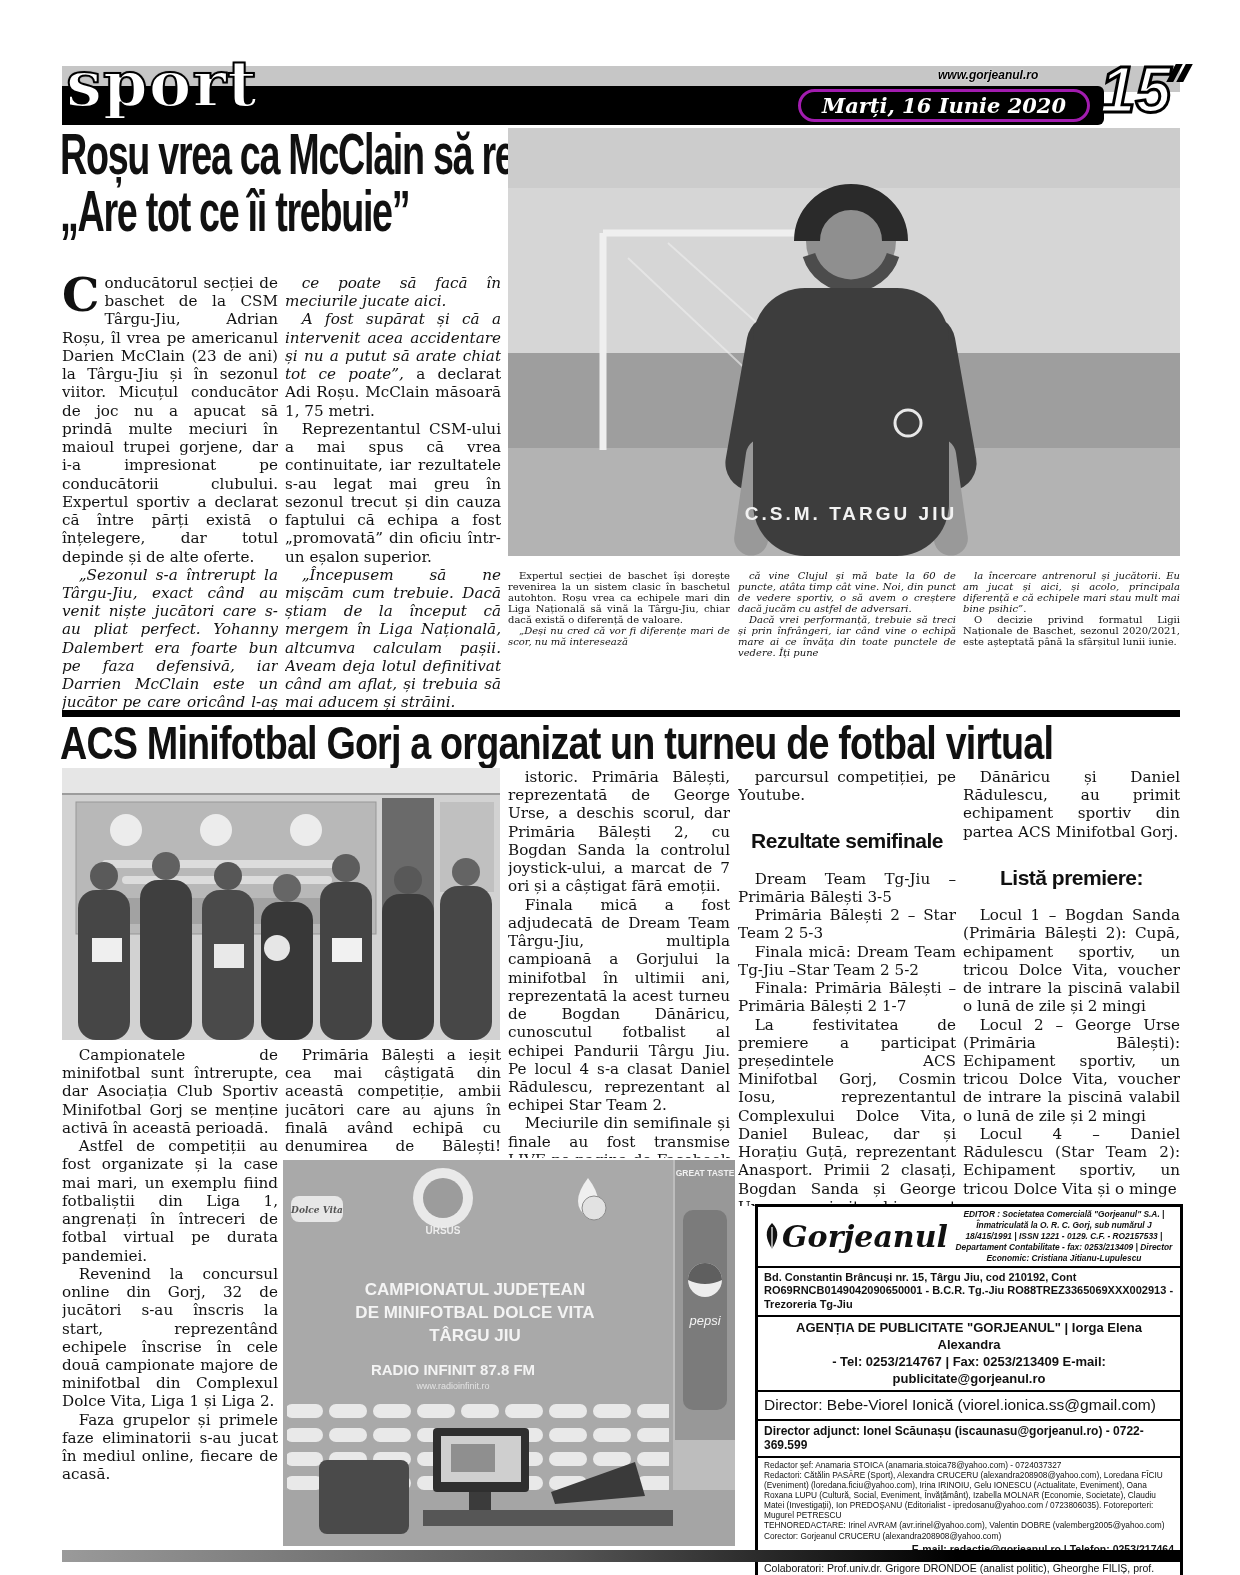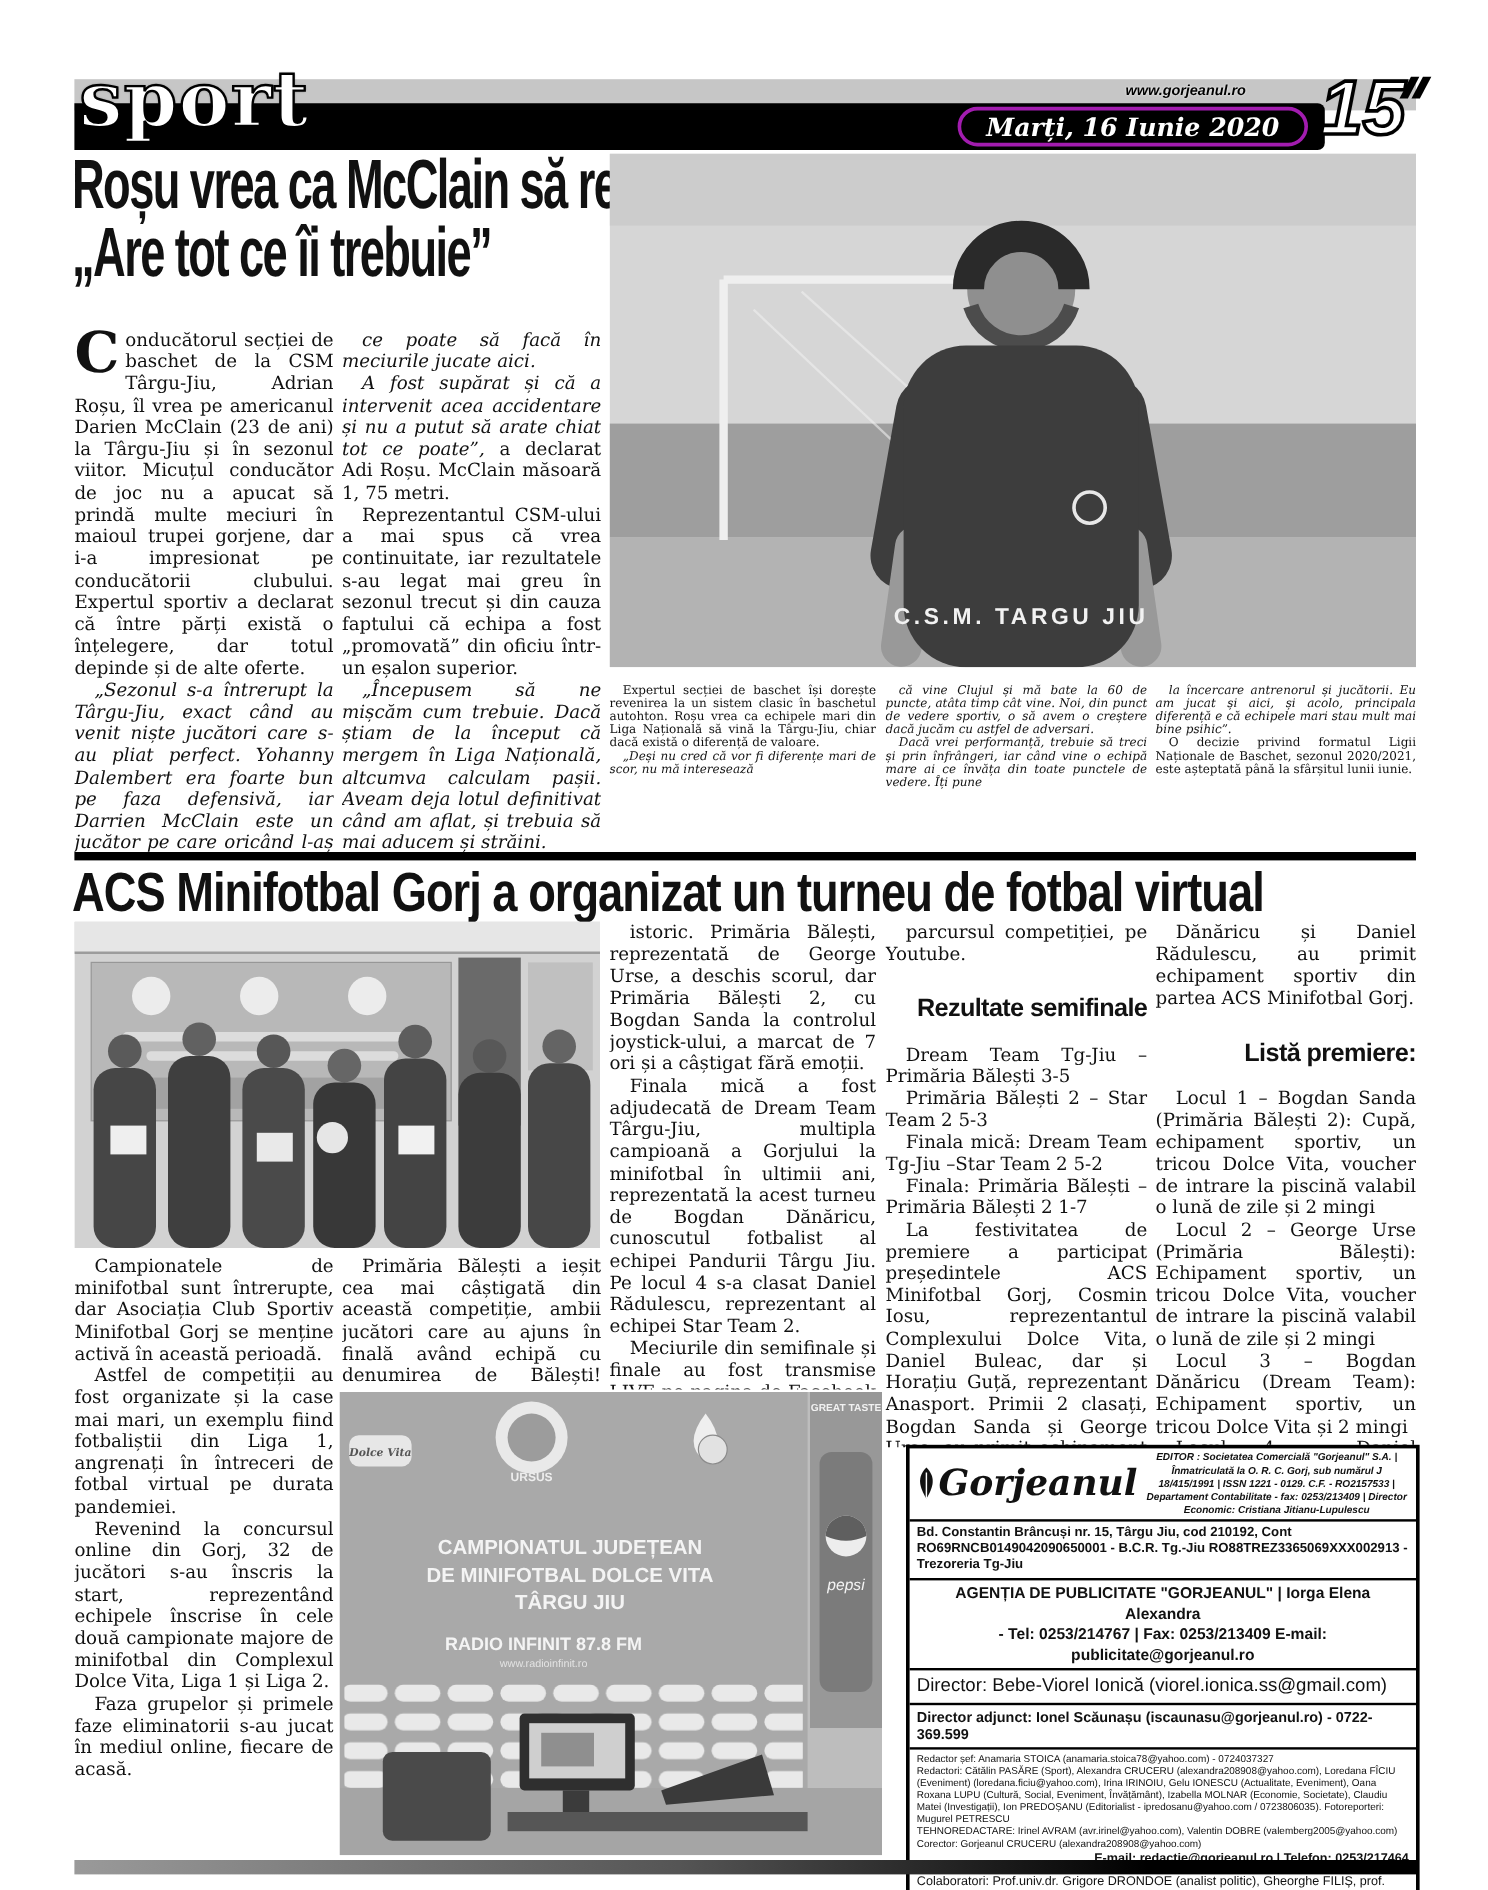--- a/index.html
+++ b/index.html
@@ -32,21 +32,21 @@
   .bottom-bar{left:62px;top:1550px;width:1118px;height:12px;background:linear-gradient(90deg,#9a9a9a,#555 45%,#000 80%);}
   
   .col{position:absolute;overflow:hidden;text-align:justify;}
   .col p{margin:0;text-indent:1.1em;}
   .col p.hasdrop{text-indent:0;}
   .col .it{font-style:italic;}
   .big{font-size:15.2px;line-height:1.2;}
   .small{font-size:10px;line-height:1.1;}
   .dropcap{float:left;font-size:47px;line-height:37px;font-weight:bold;padding:2px 5px 0 0;}
   .subhead{font-family:"Liberation Sans",sans-serif;font-weight:bold;font-size:21px;letter-spacing:-.5px;
-    text-indent:0 !important;text-align:right;margin:24px 0 16px !important;}
+    text-indent:0 !important;text-align:center;margin:24px 0 16px !important;}
   
   .photo{position:absolute;display:block;}
   
   .masthead{left:755px;top:1204px;width:428px;border:3px solid #000;background:#fff;box-sizing:border-box;
     font-family:"Liberation Sans",sans-serif;}
   .mh-row{border-bottom:2px solid #000;padding:3px 6px;box-sizing:border-box;}
   .mh-editor{display:flex;align-items:center;gap:4px;padding:2px 4px;}
   .mh-logo{font-family:"DejaVu Serif",serif;font-weight:bold;font-style:italic;font-size:30px;white-space:nowrap;
     flex:0 0 138px;display:flex;align-items:center;}
   .mh-editor-text{font-size:8.4px;line-height:1.3;font-weight:bold;text-align:center;font-style:italic;}
@@ -251,21 +251,20 @@
     <p><span>Primăria Bălești 2 – Star Team 2 5-3</span></p>
     <p><span>Finala mică: Dream Team Tg-Jiu –Star Team 2 5-2</span></p>
     <p><span>Finala: Primăria Bălești – Primăria Bălești 2 1-7</span></p>
     <p><span>La festivitatea de premiere a participat președintele ACS Minifotbal Gorj, Cosmin Iosu, reprezentantul Complexului Dolce Vita, Daniel Buleac, dar și Horațiu Guță, reprezentant Anasport. Primii 2 clasați, Bogdan Sanda și George Urse, au primit echipament sportiv din partea Anasport, în timp ce jucătorii clasați pe locurile 3 și 4, Bogdan</span></p>
   </div>
 <div class="abs col big" style="left:963px;top:768px;width:217px;height:438px;">
     <p><span>Dănăricu și Daniel Rădulescu, au primit echipament sportiv din partea ACS Minifotbal Gorj.</span></p>
     <p class="subhead"><span>Listă premiere:</span></p>
     <p><span>Locul 1 – Bogdan Sanda (Primăria Bălești 2): Cupă, echipament sportiv, un tricou Dolce Vita, voucher de intrare la piscină valabil o lună de zile și 2 mingi</span></p>
     <p><span>Locul 2 – George Urse (Primăria Bălești): Echipament sportiv, un tricou Dolce Vita, voucher de intrare la piscină valabil o lună de zile și 2 mingi</span></p>
-    <p><span>Locul 3 – Bogdan Dănăricu (Dream Team): Echipament sportiv, un tricou Dolce Vita și 2 mingi</span></p>
     <p><span>Locul 4 – Daniel Rădulescu (Star Team 2): Echipament sportiv, un tricou Dolce Vita și o minge</span></p>
   </div>
 
 <div class="abs masthead">
   <div class="mh-row mh-editor">
     <div class="mh-logo">
       <svg width="20" height="30" viewBox="0 0 20 30">
         <path d="M10,28 C4,18 2,10 10,2 C18,10 16,18 10,28z" fill="#111"></path>
         <line x1="10" y1="28" x2="10" y2="6" stroke="#fff" stroke-width="1.2"></line>
       </svg>

